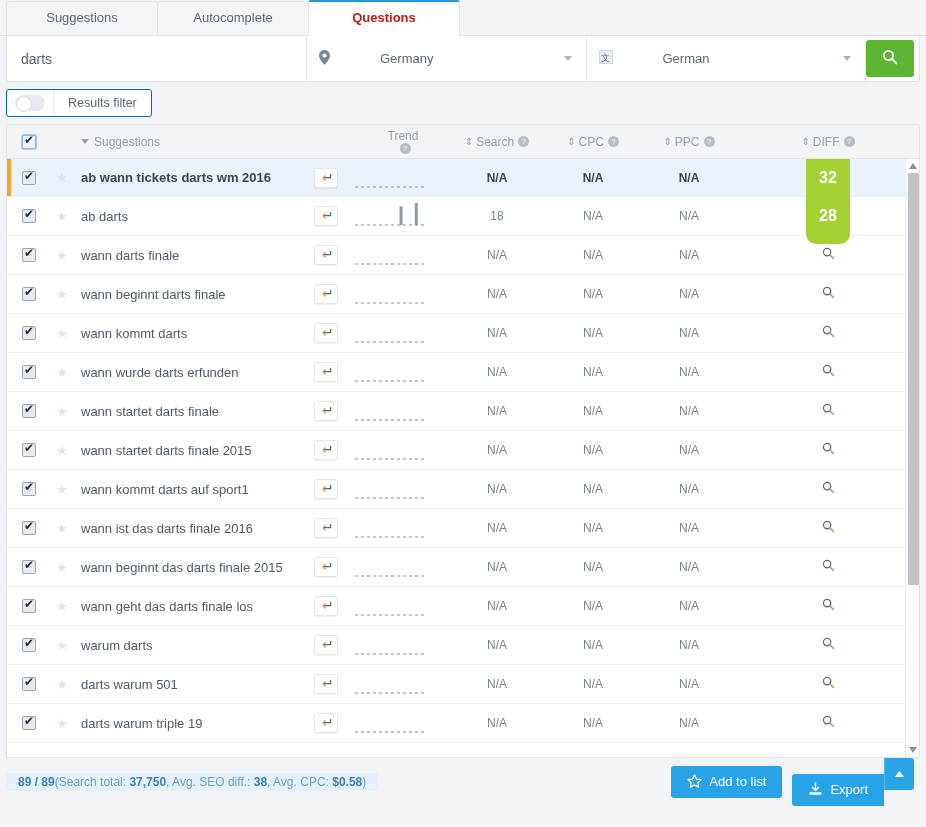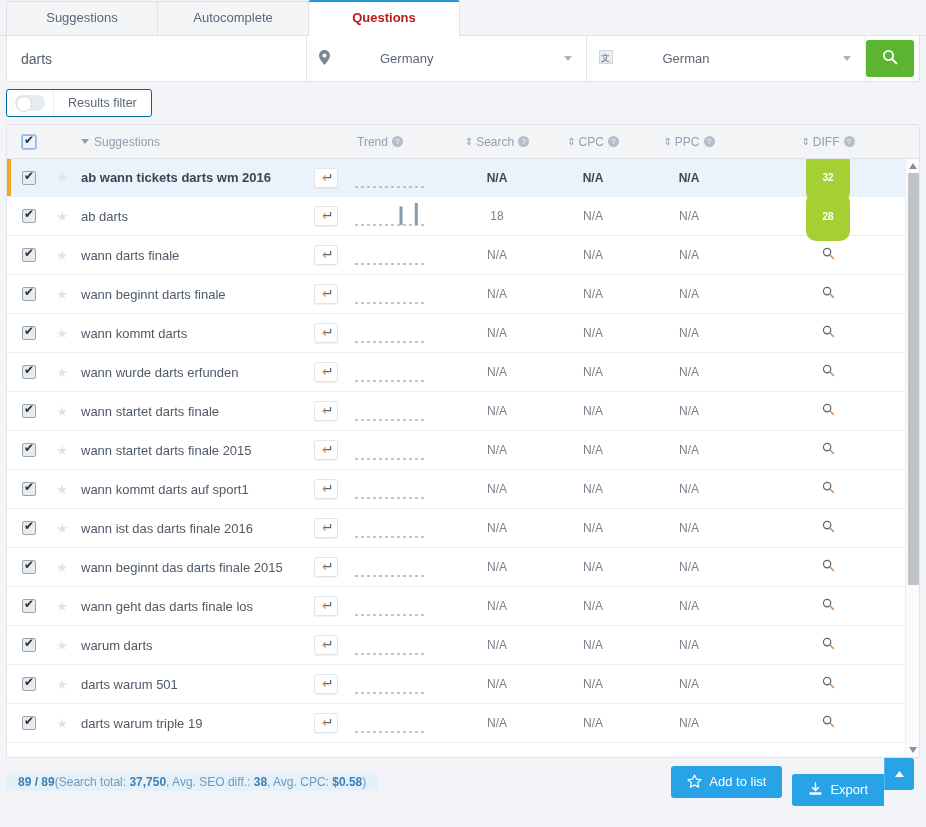--- a/index.html
+++ b/index.html
@@ -153,21 +153,21 @@
   }
   .c-chk   { flex: 0 0 44px; display: flex; justify-content: center; align-items: center; }
   .c-star  { flex: 0 0 22px; display: flex; justify-content: center; align-items: center; }
   .c-sugg  { flex: 0 0 230px; padding-left: 8px; }
   .c-btn   { flex: 0 0 46px; display: flex; justify-content: center; align-items: center; }
   .c-trend { flex: 0 0 100px; position: relative; }
   .c-num   { flex: 0 0 96px; text-align: center; }
   .c-diff  { flex: 1; text-align: center; }
 
   .thead .c-sugg, .thead .c-trend, .thead .c-num, .thead .c-diff { display: flex; align-items: center; }
-  .thead .c-trend { padding-left: 8px; }
+  .thead .c-trend { padding-left: 8px; flex-direction: column; }
   .thead .c-num, .thead .c-diff { justify-content: center; }
 
   .sortcaret {
     width: 0; height: 0;
     border-left: 4px solid transparent;
     border-right: 4px solid transparent;
     border-top: 5px solid #93a0ad;
     margin-right: 5px;
   }
   .updown { margin-right: 3px; font-size: 10px; line-height: 1; display:inline-block; }
@@ -234,21 +234,21 @@
   }
 
   .spark { width: 92px; height: 30px; display: block; margin-left: 2px; }
 
   .pill {
     display: inline-block;
     min-width: 44px;
     padding: 19px 10px;
     background: #a4d033;
     color: #fff;
-    font-size: 10px;
+    font-size: 16px;
     font-weight: bold;
     border-radius: 10px;
     text-align: center;
   }
   .mag { cursor: pointer; }
 
   
   .sbar {
     position: absolute; top: 0; right: 0;
     width: 14px; height: 598px;

